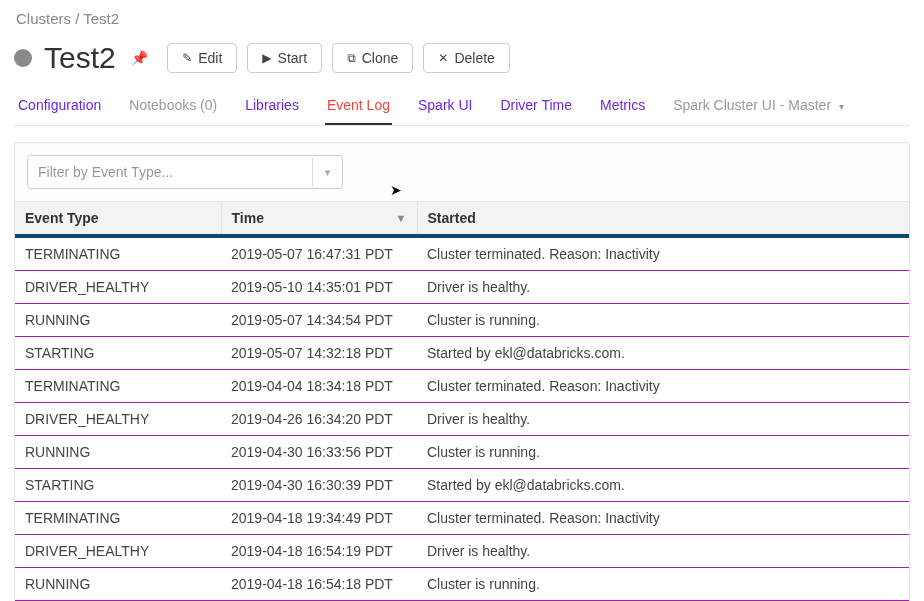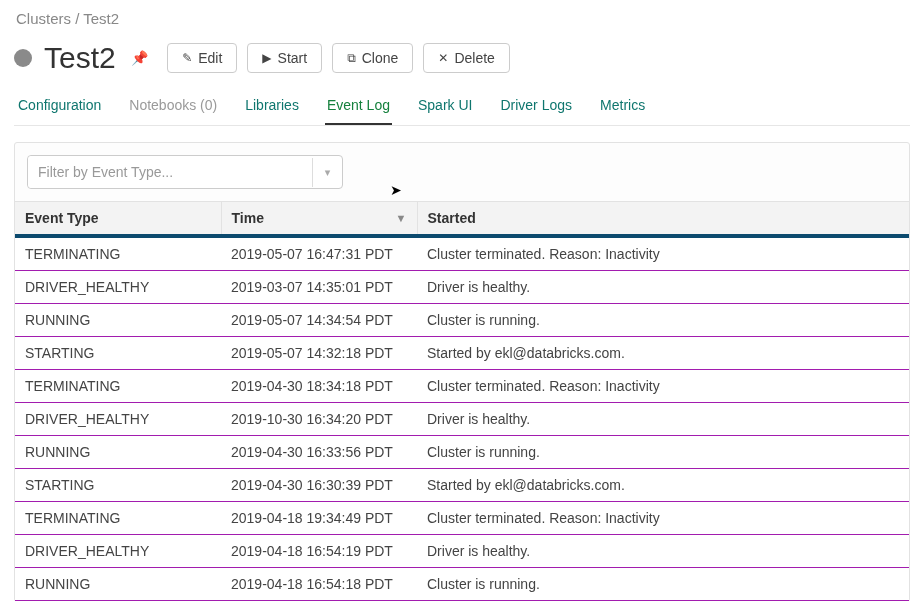--- a/index.html
+++ b/index.html
@@ -52,27 +52,27 @@
   .tabs {
     display: flex;
     gap: 24px;
     border-bottom: 1px solid #e6e6e6;
     padding: 0 2px;
     margin-bottom: 0;
   }
   .tab {
     padding: 8px 2px 10px 2px;
     font-size: 14px;
-    color: #0f766e;
+    color: #6d28d9;
     cursor: pointer;
     border-bottom: 2px solid transparent;
   }
   .tab.muted { color: #9a9a9a; cursor: default; }
   .tab.active {
-    color: #15803d;
+    color: #ef4444;
     border-bottom: 2px solid #333;
   }
   .tab .caret { font-size: 10px; margin-left: 4px; color: #9a9a9a;}
   .panel {
     border: 1px solid #e2e2e2;
     border-radius: 3px;
     margin-top: 16px;
     background: #fdfdfd;
   }
   .filter-bar {
@@ -175,22 +175,26 @@
       <span>Delete</span>
     </button>
   </div>
 
   <div class="tabs">
     <div class="tab">Configuration</div>
     <div class="tab muted">Notebooks (0)</div>
     <div class="tab">Libraries</div>
     <div class="tab active">Event Log</div>
     <div class="tab">Spark UI</div>
-    <div class="tab">Driver Logs</div>
+    <div class="tab">Driver Time</div>
     <div class="tab">Metrics</div>
+    <div class="tab muted">
+      <span>Spark Cluster UI - Master</span>
+      <span class="caret">▾</span>
+    </div>
   </div>
 
   <div class="panel">
     <div class="filter-bar">
       <div class="filter-select">
         <input type="text" placeholder="Filter by Event Type..." style="">
         <div class="filter-caret">▾</div>
       </div>
     </div>
 
@@ -211,41 +215,41 @@
         </tr>
       </thead>
       <tbody id="events-body">
           <tr>
             <td>TERMINATING</td>
             <td>2019-05-07 16:47:31 PDT</td>
             <td>Cluster terminated. Reason: Inactivity</td>
           </tr>
           <tr>
             <td>DRIVER_HEALTHY</td>
-            <td>2019-03-07 14:35:01 PDT</td>
+            <td>2019-05-10 14:35:01 PDT</td>
             <td>Driver is healthy.</td>
           </tr>
           <tr>
             <td>RUNNING</td>
             <td>2019-05-07 14:34:54 PDT</td>
             <td>Cluster is running.</td>
           </tr>
           <tr>
             <td>STARTING</td>
             <td>2019-05-07 14:32:18 PDT</td>
             <td>Started by ekl@databricks.com.</td>
           </tr>
           <tr>
             <td>TERMINATING</td>
-            <td>2019-04-30 18:34:18 PDT</td>
+            <td>2019-04-04 18:34:18 PDT</td>
             <td>Cluster terminated. Reason: Inactivity</td>
           </tr>
           <tr>
             <td>DRIVER_HEALTHY</td>
-            <td>2019-10-30 16:34:20 PDT</td>
+            <td>2019-04-26 16:34:20 PDT</td>
             <td>Driver is healthy.</td>
           </tr>
           <tr>
             <td>RUNNING</td>
             <td>2019-04-30 16:33:56 PDT</td>
             <td>Cluster is running.</td>
           </tr>
           <tr>
             <td>STARTING</td>
             <td>2019-04-30 16:30:39 PDT</td>

